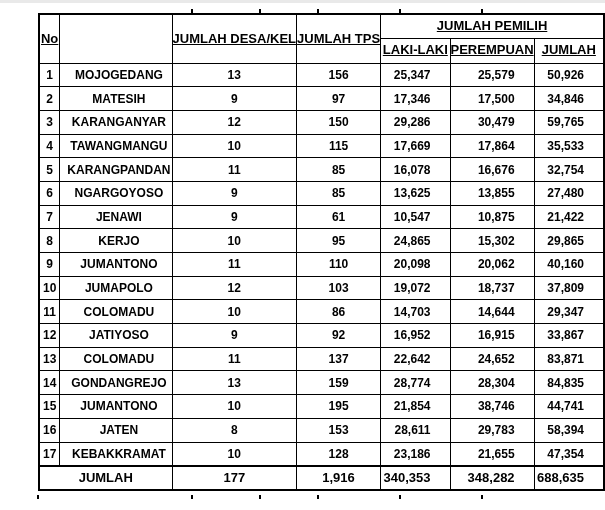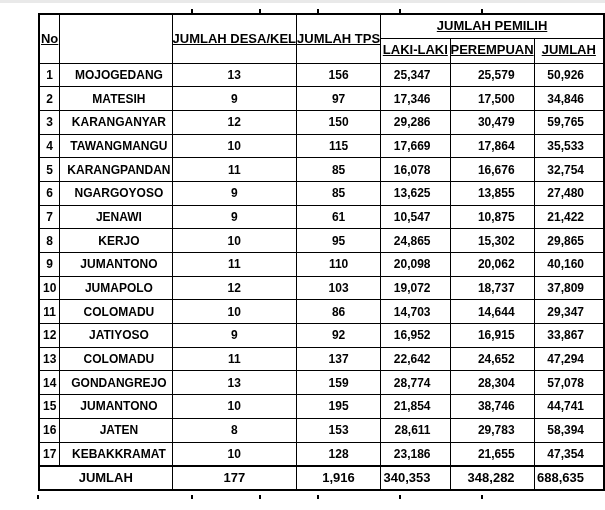--- a/index.html
+++ b/index.html
@@ -213,30 +213,30 @@
           <td class="r">16,915</td>
           <td class="r">33,867</td>
         </tr>
         <tr>
           <td class="c">13</td>
           <td class="l">COLOMADU</td>
           <td class="c">11</td>
           <td class="c">137</td>
           <td class="r">22,642</td>
           <td class="r">24,652</td>
-          <td class="r">47,294</td>
+          <td class="r">83,871</td>
         </tr>
         <tr>
           <td class="c">14</td>
           <td class="l">GONDANGREJO</td>
           <td class="c">13</td>
           <td class="c">159</td>
           <td class="r">28,774</td>
           <td class="r">28,304</td>
-          <td class="r">57,078</td>
+          <td class="r">84,835</td>
         </tr>
         <tr>
           <td class="c">15</td>
           <td class="l">JUMANTONO</td>
           <td class="c">10</td>
           <td class="c">195</td>
           <td class="r">21,854</td>
           <td class="r">38,746</td>
           <td class="r">44,741</td>
         </tr>

